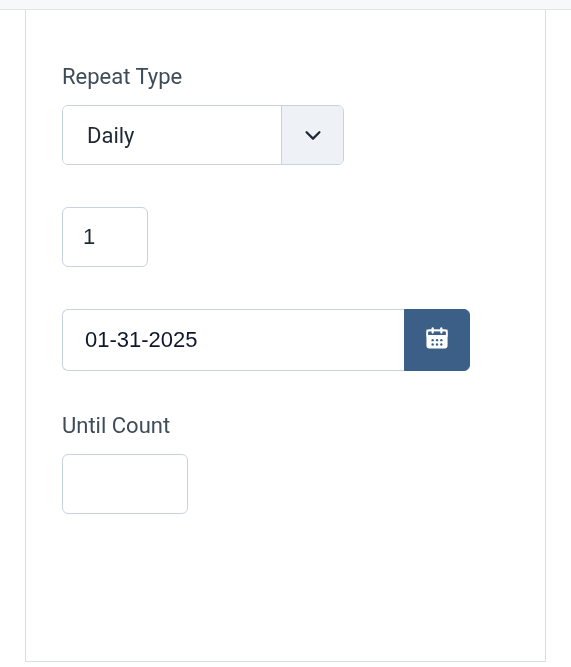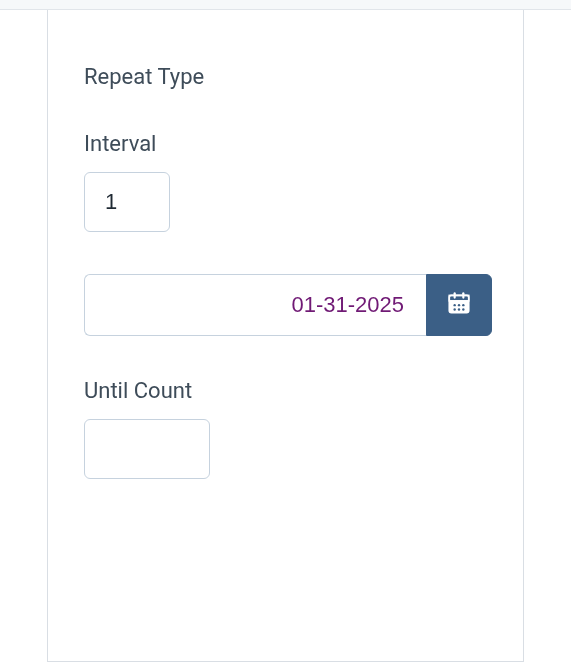--- a/index.html
+++ b/index.html
@@ -12,21 +12,21 @@
       background: #ffffff;
       width: 571px;
       height: 667px;
     }
     .top-bar {
       height: 10px;
       background: #f6f8fa;
       border-bottom: 1px solid #e1e5ea;
     }
     .panel {
-      margin: 0 47px;
+      margin: 0 25px;
       border-left: 1px solid #d9dee4;
       border-right: 1px solid #d9dee4;
       border-bottom: 1px solid #d9dee4;
       padding: 0 36px 53px 36px;
       height: 652px;
     }
     .section-title {
       font-size: 22px;
       font-weight: 700;
       color: #1f2933;
@@ -92,24 +92,23 @@
       display: flex;
       height: 62px;
       width: 408px;
     }
     .date-input {
       flex: 1;
       border: 1px solid #c6d2de;
       border-right: none;
       border-radius: 6px 0 0 6px;
       font-size: 22px;
-      color: #701a75;
+      color: #0f172a;
       padding: 0 22px;
       outline: none;
-      text-align: right;
     }
     .date-btn {
       width: 66px;
       background: #3b5f86;
       border: 1px solid #3b5f86;
       border-radius: 0 6px 6px 0;
       display: flex;
       align-items: center;
       justify-content: center;
       cursor: pointer;
@@ -136,24 +135,31 @@
 <div class="top-bar"></div>
 
 <div class="panel">
 
   <div class="section-title">
     
   </div>
 
   <div class="field">
     <label class="label">Repeat Type</label>
+    <div class="select-wrap">
+      <div class="select-value">Daily</div>
+      <div class="select-caret">
+        <svg viewBox="0 0 24 24" fill="none" stroke="#1f2933" stroke-width="2.5" stroke-linecap="round" stroke-linejoin="round">
+          <polyline points="5 9 12 16 19 9"></polyline>
+        </svg>
+      </div>
+    </div>
   </div>
 
   <div class="field">
-    <label class="label">Interval</label>
     <input class="small-input" type="text" value="1" style="">
   </div>
 
   <div class="field">
     <div class="date-wrap">
       <input class="date-input" type="text" value="01-31-2025" style="">
       <div class="date-btn">
         <span>
           <svg viewBox="0 0 24 24">
             <rect x="3" y="5" width="18" height="16" rx="2" fill="#ffffff"></rect>

